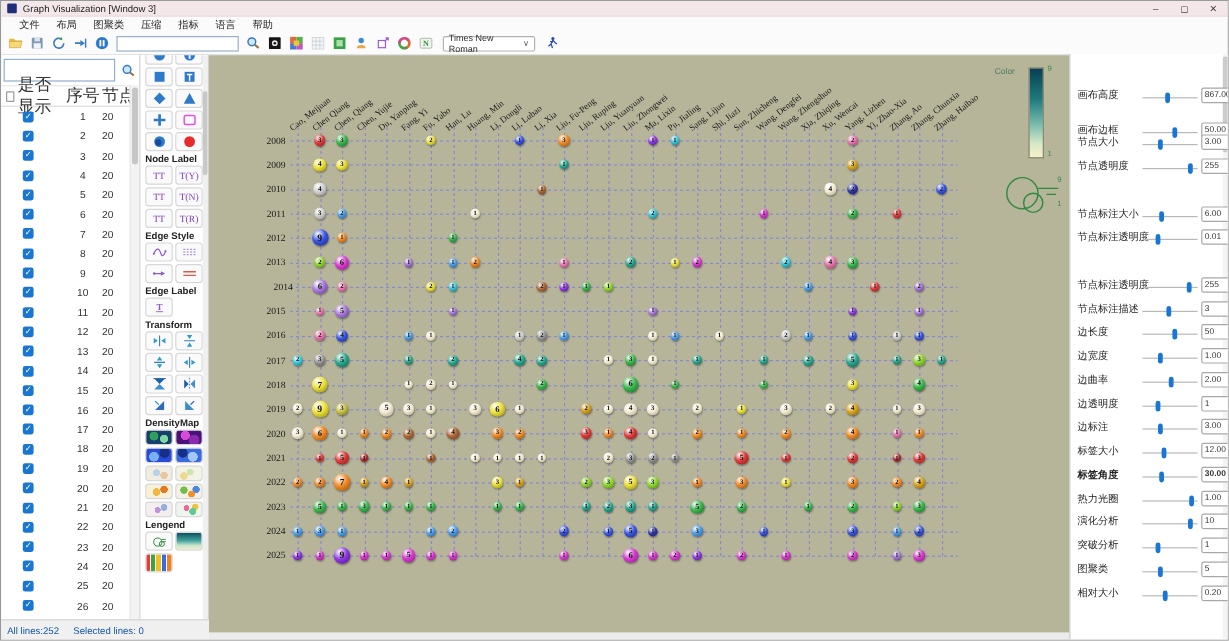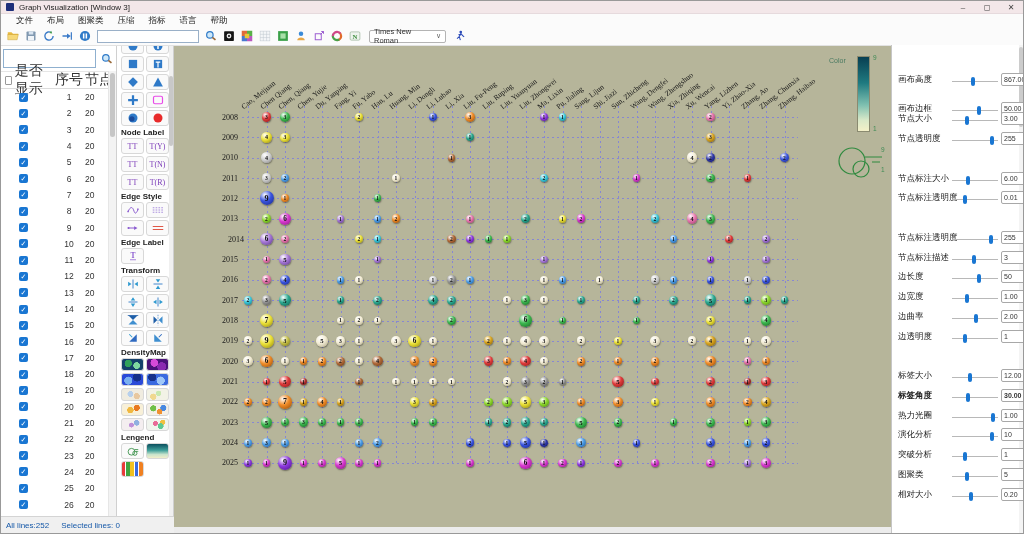--- a/index.html
+++ b/index.html
@@ -1108,20 +1108,27 @@
         </span>
         <span class="sval">2.00</span>
       </div>
       <div class="srow" style="top: 283.5px;">
         <span class="slab">边透明度</span>
         <span class="strack">
           <span class="sthumb" style="left: 11.34px;"></span>
         </span>
         <span class="sval">1</span>
       </div>
+      <div class="srow" style="top: 303.25px;">
+        <span class="slab">边标注</span>
+        <span class="strack">
+          <span class="sthumb" style="left: 12.6px;"></span>
+        </span>
+        <span class="sval">3.00</span>
+      </div>
       <div class="srow" style="top: 323px;">
         <span class="slab">标签大小</span>
         <span class="strack">
           <span class="sthumb" style="left: 15.96px;"></span>
         </span>
         <span class="sval">12.00</span>
       </div>
       <div class="srow" style="top: 342.75px; font-weight: bold;">
         <span class="slab">标签角度</span>
         <span class="strack">

